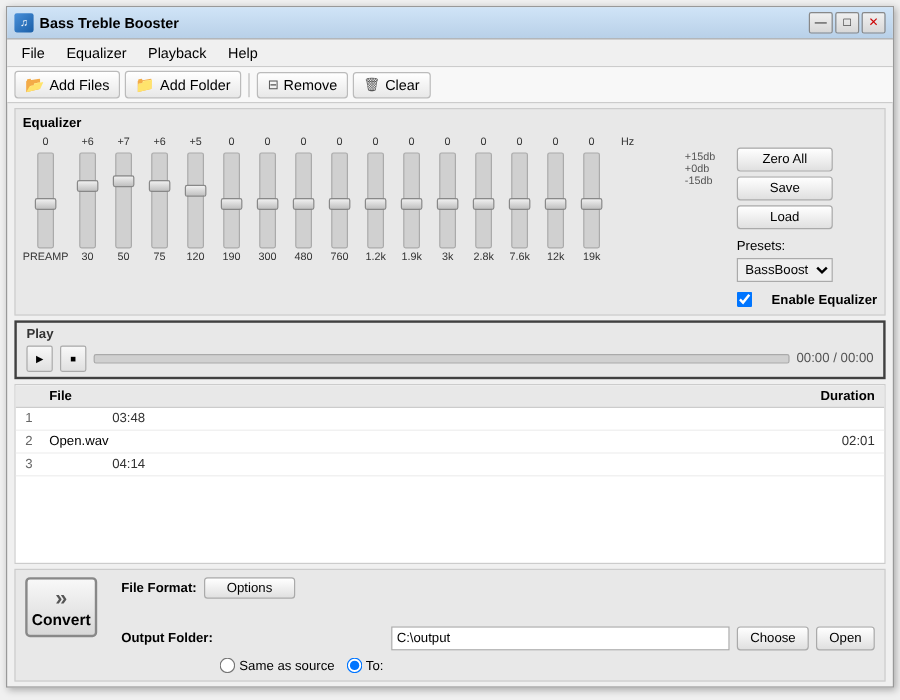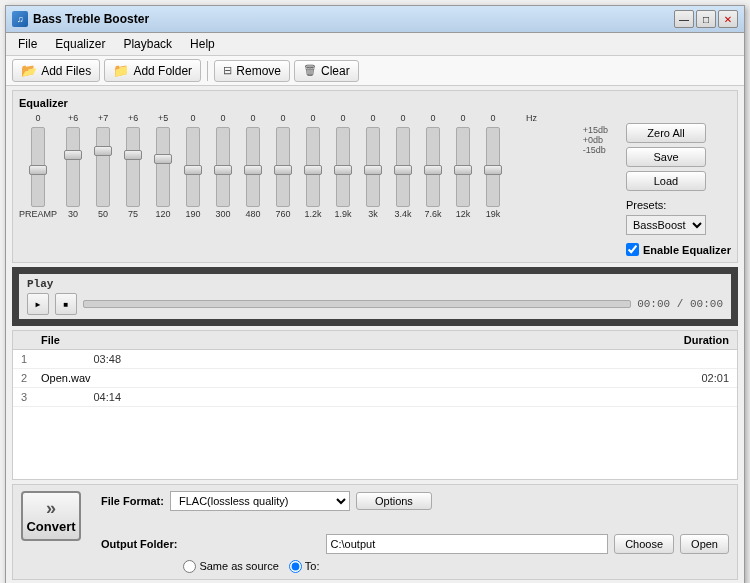--- a/index.html
+++ b/index.html
@@ -186,31 +186,30 @@
     }
     .preset-select {
       width: 80px;
       font-size: 11px;
       padding: 2px;
       border: 1px solid #aaa;
     }
     .enable-eq {
       display: flex;
       align-items: center;
-      gap: 4px;
+      gap: 16px;
       font-size: 11px;
       margin-top: 4px;
       font-weight: bold;
     }
     .play-section {
       margin: 4px 6px;
       background: #e8e8e8;
-      border: 7px solid #404040;
+      border: 2px solid #404040;
       padding: 4px 8px;
-      font-family: Liberation Mono, monospace;
     }
     .play-controls {
       display: flex;
       align-items: center;
       gap: 6px;
     }
     .play-btn {
       width: 22px;
       height: 22px;
       border: 1px solid #aaa;
@@ -319,20 +318,21 @@
       gap: 6px;
     }
     .output-label { font-size: 11px; font-weight: bold; }
     .radio-group {
       display: flex;
       align-items: center;
       gap: 10px;
     }
     .radio-item {
       display: flex;
+      align-items: center;
       gap: 3px;
       font-size: 11px;
       margin-top: 45px;
     }
     .output-path {
       font-size: 11px;
       padding: 2px 4px;
       border: 1px solid #aaa;
       background: white;
       flex: 1;
@@ -496,21 +496,21 @@
             <div class="slider-track">
                 <div class="slider-thumb" style="top:37px;"></div>
               </div>
             <div class="eq-label">3k</div>
           </div>
           <div class="eq-slider-col">
             <div class="eq-value">0</div>
             <div class="slider-track">
                 <div class="slider-thumb" style="top:37px;"></div>
               </div>
-            <div class="eq-label">3.4k</div>
+            <div class="eq-label">2.8k</div>
           </div>
           <div class="eq-slider-col">
             <div class="eq-value">0</div>
             <div class="slider-track">
                 <div class="slider-thumb" style="top:37px;"></div>
               </div>
             <div class="eq-label">7.6k</div>
           </div>
           <div class="eq-slider-col">
             <div class="eq-value">0</div>
@@ -520,21 +520,21 @@
             <div class="eq-label">12k</div>
           </div>
           <div class="eq-slider-col">
             <div class="eq-value">0</div>
             <div class="slider-track">
                 <div class="slider-thumb" style="top:37px;"></div>
               </div>
             <div class="eq-label">19k</div>
           </div>
 
-          <div class="eq-slider-col" style="justify-content:flex-end;padding-bottom:14px;align-items:flex-end;">
+          <div class="eq-slider-col" style="justify-content:flex-end;padding-bottom:14px;">
             <div class="eq-label">Hz</div>
           </div>
         </div>
       </div>
 
       <div class="eq-db-labels">
         <span>+15db</span>
         <span>+0db</span>
         <span>-15db</span>
       </div>
@@ -588,26 +588,20 @@
 
   <div class="convert-section">
     <div class="convert-wrapper">
       <button class="convert-btn">
         <span class="convert-arrows">»</span>
         <span>Convert</span>
       </button>
       <div class="convert-right">
         <div class="format-row">
           <span class="format-label">File Format:</span>
-          <select class="format-select">
-            <option>FLAC(lossless quality)</option>
-            <option>MP3</option>
-            <option>WAV</option>
-            <option>AAC</option>
-          </select>
           <button class="options-btn">Options</button>
         </div>
         <div class="output-row">
           <span class="output-label">Output Folder:</span>
           <div class="radio-group">
             <div class="radio-item">
               <input type="radio" name="output" style="">
               <span>Same as source</span>
             </div>
             <div class="radio-item">

